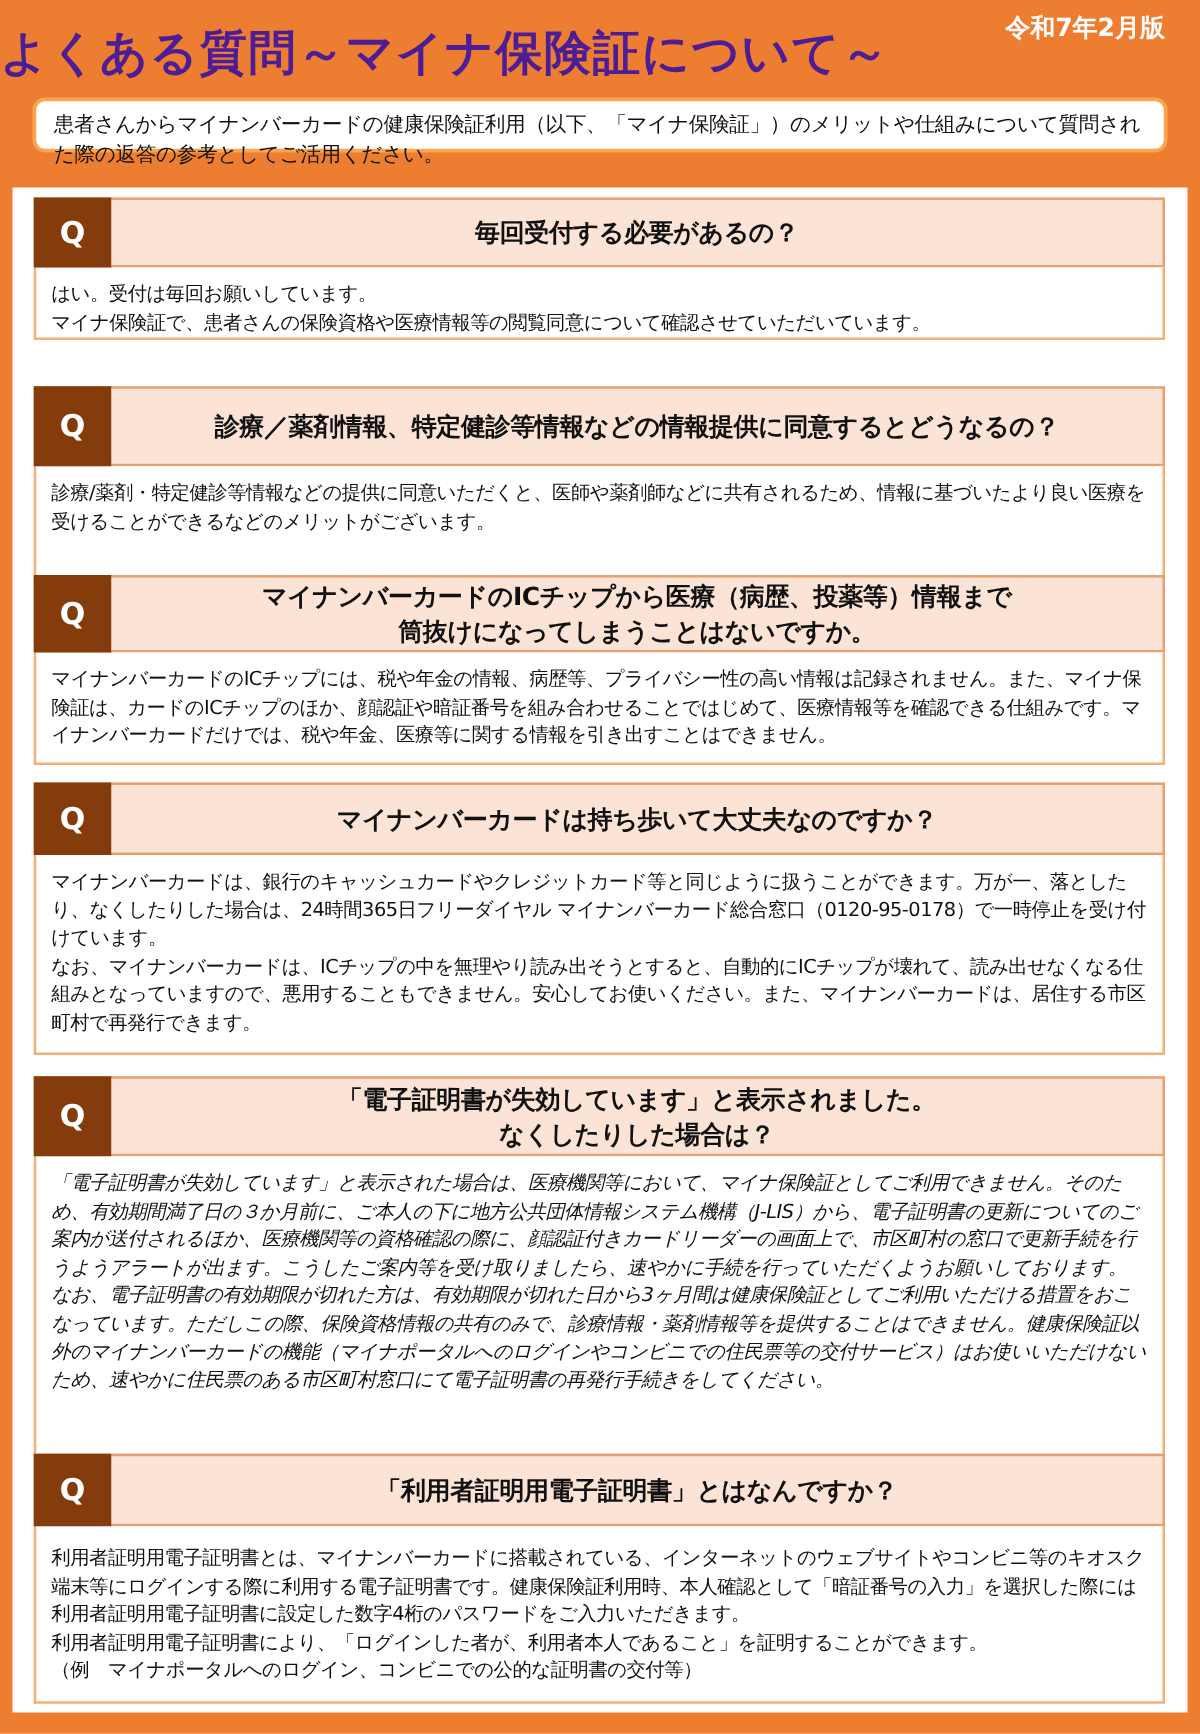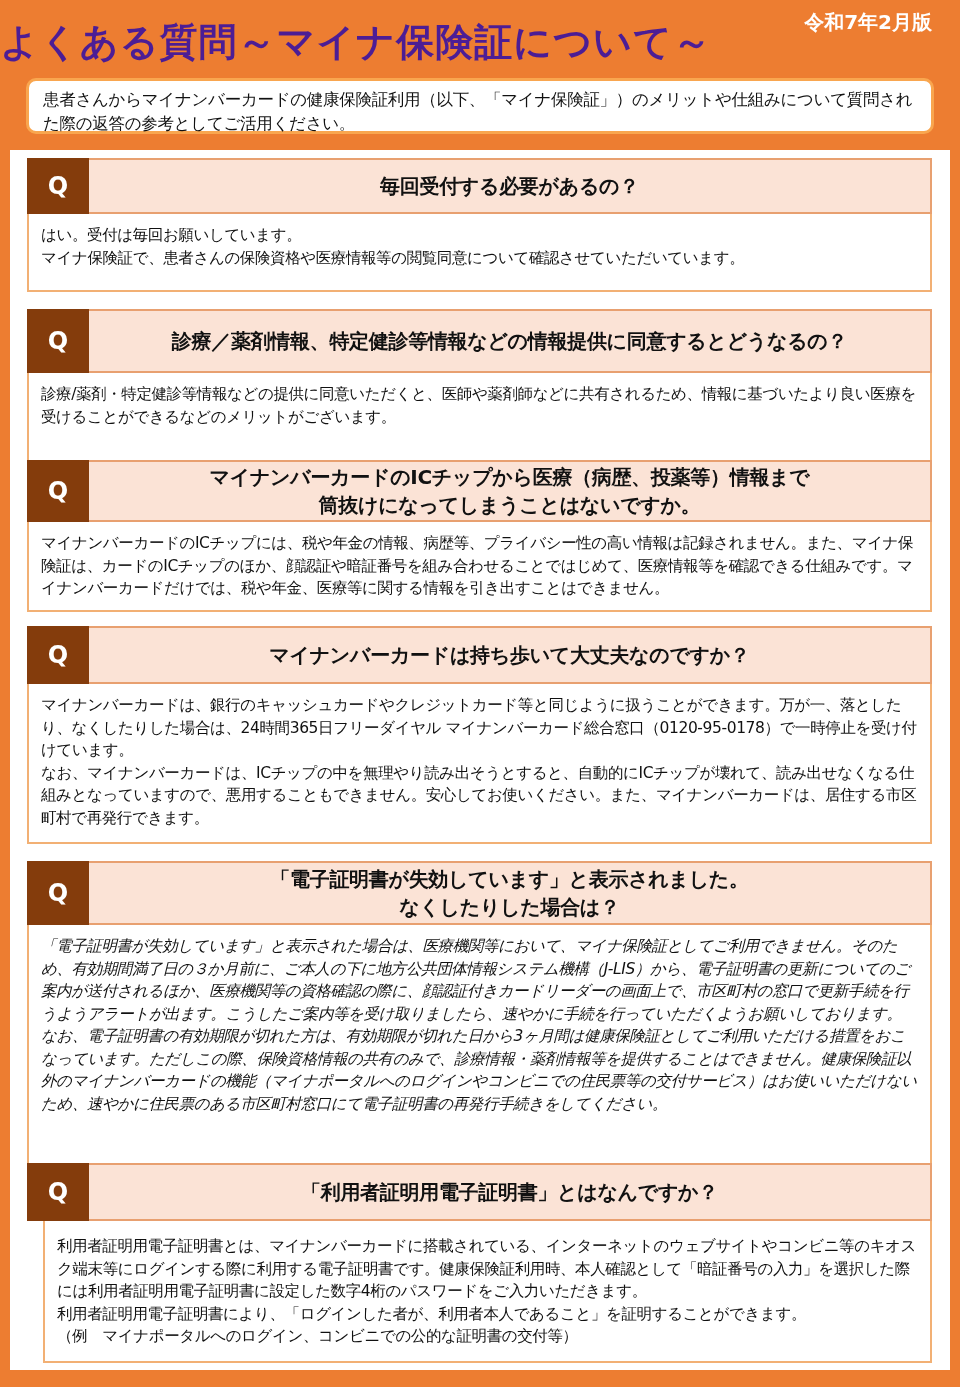--- a/index.html
+++ b/index.html
@@ -13,21 +13,21 @@
   .title {
     position:absolute; left:0; right:0; top:18px; text-align:left;
     color:#4c1d95; font-size:38px; font-weight:bold; letter-spacing:1px;
     line-height:48px;
   }
   .edition {
     position:absolute; right:28px; top:9px; color:#ffffff;
     font-size:20px; font-weight:bold;
   }
   .intro {
-    position:absolute; left:26px; top:78px; width:908px; height:56px;
+    position:absolute; left:26px; top:78px; width:908px; height:44px;
     background:#ffffff; border:3px solid #F9A64F; border-radius:10px;
     box-sizing:border-box; padding:7px 14px; font-size:16.5px; line-height:24px;
     color:#111; letter-spacing:-0.3px;
   }
   .panel {
     position:absolute; left:10px; top:150px; width:940px; height:1220px;
     background:#ffffff;
   }
   .qa { position:absolute; left:17px; width:905px; }
   .qhead {
@@ -61,21 +61,21 @@
 
 <div class="intro">患者さんからマイナンバーカードの健康保険証利用（以下、「マイナ保険証」）のメリットや仕組みについて質問された際の返答の参考としてご活用ください。</div>
 
 <div class="panel">
 
   <div class="qa" style="top:8px;">
     <div class="qhead">
       <div class="qmark">Q</div>
       <div class="qtext">毎回受付する必要があるの？</div>
     </div>
-    <div class="answer" style="height:78px;">
+    <div class="answer" style="height:58px;">
       <p>はい。受付は毎回お願いしています。</p>
       <p>マイナ保険証で、患者さんの保険資格や医療情報等の閲覧同意について確認させていただいています。</p>
     </div>
   </div>
 
   <div class="qa" style="top:159px;">
     <div class="qhead" style="height:64px;">
       <div class="qmark">Q</div>
       <div class="qtext">診療／薬剤情報、特定健診等情報などの情報提供に同意するとどうなるの？</div>
     </div>
@@ -124,20 +124,20 @@
       <p>「電子証明書が失効しています」と表示された場合は、医療機関等において、マイナ保険証としてご利用できません。そのため、有効期間満了日の３か月前に、ご本人の下に地方公共団体情報システム機構（J-LIS）から、電子証明書の更新についてのご案内が送付されるほか、医療機関等の資格確認の際に、顔認証付きカードリーダーの画面上で、市区町村の窓口で更新手続を行うようアラートが出ます。こうしたご案内等を受け取りましたら、速やかに手続を行っていただくようお願いしております。</p>
       <p>なお、電子証明書の有効期限が切れた方は、有効期限が切れた日から3ヶ月間は健康保険証としてご利用いただける措置をおこなっています。ただしこの際、保険資格情報の共有のみで、診療情報・薬剤情報等を提供することはできません。健康保険証以外のマイナンバーカードの機能（マイナポータルへのログインやコンビニでの住民票等の交付サービス）はお使いいただけないため、速やかに住民票のある市区町村窓口にて電子証明書の再発行手続きをしてください。</p>
     </div>
   </div>
 
   <div class="qa" style="top:1013px;">
     <div class="qhead" style="height:58px;">
       <div class="qmark">Q</div>
       <div class="qtext">「利用者証明用電子証明書」とはなんですか？</div>
     </div>
-    <div class="answer" style="height:142px; padding-top:14px;margin-left:16px;">
+    <div class="answer" style="height:142px; padding-top:14px;">
       <p>利用者証明用電子証明書とは、マイナンバーカードに搭載されている、インターネットのウェブサイトやコンビニ等のキオスク端末等にログインする際に利用する電子証明書です。健康保険証利用時、本人確認として「暗証番号の入力」を選択した際には利用者証明用電子証明書に設定した数字4桁のパスワードをご入力いただきます。</p>
       <p>利用者証明用電子証明書により、「ログインした者が、利用者本人であること」を証明することができます。</p>
       <p>（例　マイナポータルへのログイン、コンビニでの公的な証明書の交付等）</p>
     </div>
   </div>
 
 </div>
 
 </body></html>

